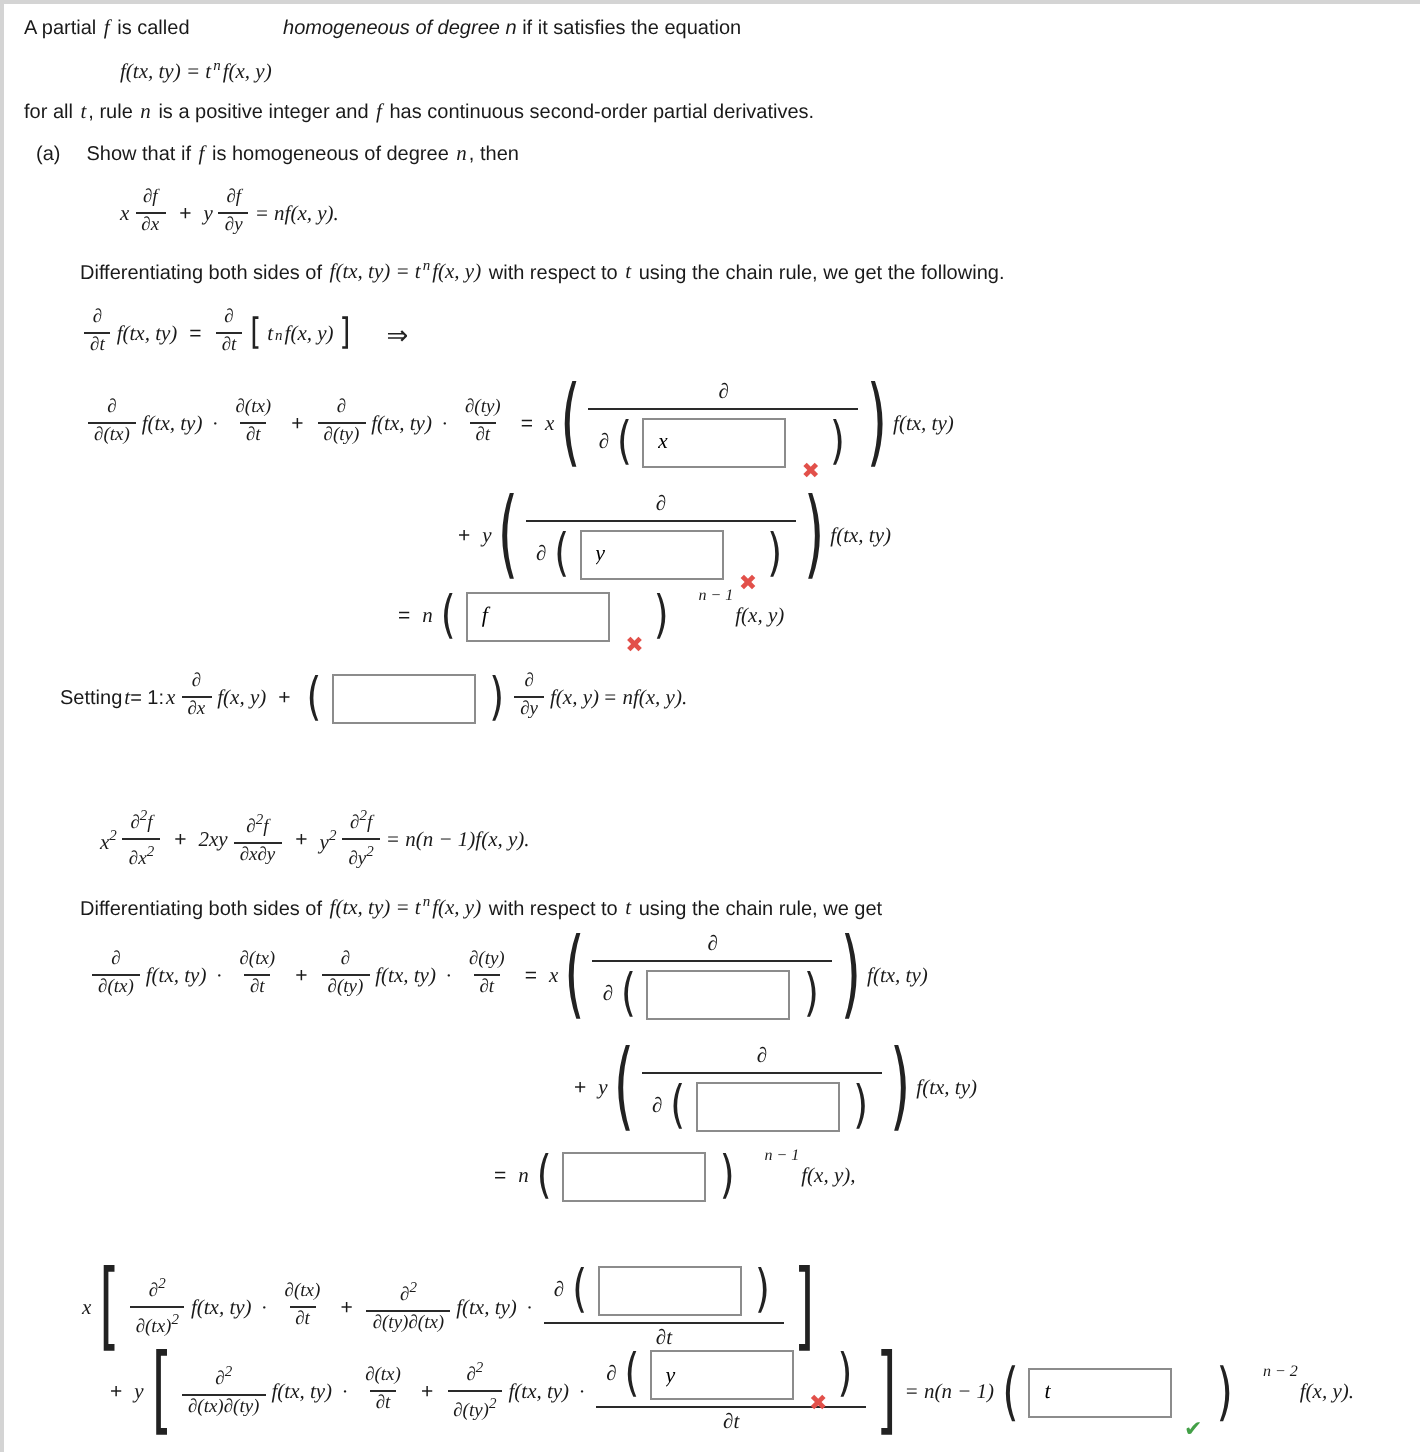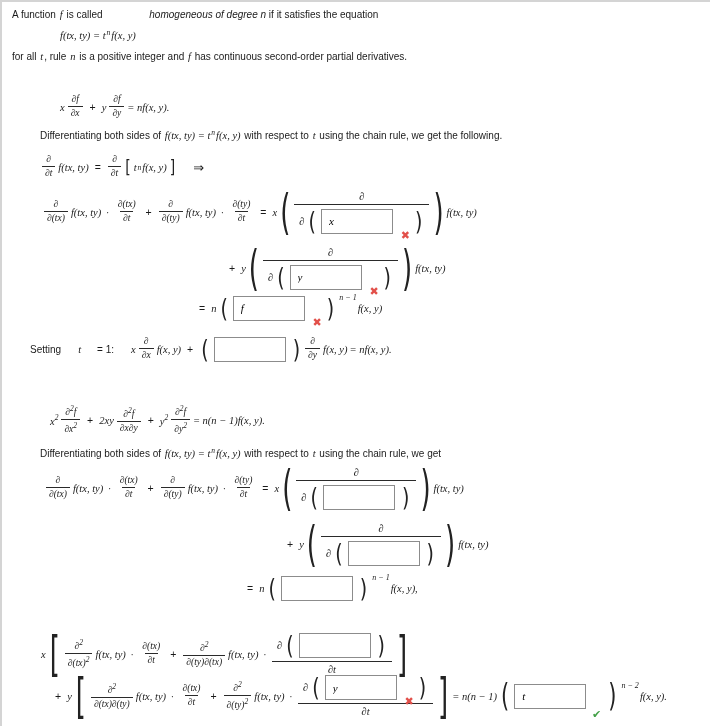--- a/index.html
+++ b/index.html
@@ -5,21 +5,21 @@
   html,body{margin:0;padding:0;background:#fff;}
   body{font-family:"Liberation Sans",sans-serif;font-size:10px;color:#1a1a1a;}
   .page{position:relative;width:710px;height:726px;background:#fff;border-top:2px solid #d4d4d4;border-left:2px solid #d4d4d4;box-sizing:border-box;}
   .trow{position:absolute;white-space:nowrap;font-size:10px;}
   .row{position:absolute;display:flex;align-items:center;white-space:nowrap;}
   .mi{font-family:"Liberation Serif",serif;font-style:italic;font-size:10.5px;margin:0 1px;}
   .iti{font-style:italic;margin-left:44px;}
   .plabel{margin-right:13px;}
   .op{font-size:10.5px;margin:0 5px;font-family:"Liberation Sans",sans-serif;font-style:normal;}
   .dot{margin:0 4px;font-size:10px;}
-  .gapr{margin-right:16px;}
+  .gapr{margin-right:0;}
   .frac{display:inline-flex;flex-direction:column;align-items:center;font-family:"Liberation Serif",serif;font-style:italic;font-size:9.5px;line-height:1.25;margin:0 2px;vertical-align:middle;}
   .fn{display:block;text-align:center;padding:0 3px;}
   .fd{display:block;text-align:center;padding:1px 3px 0;border-top:1px solid #2a2a2a;}
   .bfrac{display:inline-flex;flex-direction:column;align-items:center;margin:0 2px;}
   .bnum{font-family:"Liberation Serif",serif;font-style:italic;font-size:10.5px;padding-bottom:1px;}
   .bden{display:inline-flex;align-items:center;border-top:1px solid #2a2a2a;padding:4px 4px 0;margin-top:1px;}
   .bfrac2{display:inline-flex;flex-direction:column;align-items:center;margin:0 2px;}
   .b2num{display:inline-flex;align-items:center;padding:0 4px 3px;}
   .b2den{border-top:1px solid #2a2a2a;width:100%;text-align:center;font-family:"Liberation Serif",serif;font-style:italic;font-size:10.5px;padding-top:2px;}
   .ans{width:72px;height:25px;border:1px solid #8c8c8c;background:#fff;font-family:"Liberation Serif",serif;font-style:italic;font-size:11px;padding:0 0 0 7px;box-sizing:border-box;outline:none;}
@@ -27,34 +27,35 @@
   .answrap.nm{margin-right:4px;}
   .mark{position:absolute;font-weight:bold;font-size:11px;font-family:"DejaVu Sans",sans-serif;}
   .mark.x{color:#e2504a;right:-17px;bottom:-8px;}
   .mark.v{color:#43a047;right:-15px;bottom:-12px;}
   .tp{font-family:"DejaVu Sans",sans-serif;font-size:26px;transform:scaleY(1.85);display:inline-block;line-height:1;margin:0 2px;color:#222;font-style:normal;}
   .mp{font-family:"DejaVu Sans",sans-serif;font-size:19px;transform:scaleY(1.35);display:inline-block;line-height:1;margin:0 3px;color:#222;font-style:normal;}
   .mp2{font-family:"DejaVu Sans",sans-serif;font-size:21px;transform:scaleY(1.5);display:inline-block;line-height:1;margin:0 3px;color:#222;font-style:normal;}
   .tb{font-family:"DejaVu Sans",sans-serif;font-size:26px;transform:scaleY(1.85);display:inline-block;line-height:1;margin:0 3px;color:#222;font-style:normal;}
   .mb{font-family:"DejaVu Sans",sans-serif;font-size:14px;transform:scaleY(1.3);display:inline-block;line-height:1;margin:0 2px;color:#222;font-style:normal;}
   sup.s2{font-size:7.5px;font-family:"Liberation Serif",serif;font-style:italic;}
-  .supn{font-family:"Liberation Serif",serif;font-style:italic;font-size:8px;position:relative;top:-11px;margin-left:2px;white-space:nowrap;}
+  .supn{font-family:"Liberation Serif",serif;font-style:italic;font-size:8px;position:relative;top:-11px;margin-left:12px;white-space:nowrap;}
   .arrow{font-size:13px;margin-left:16px;font-style:normal;color:#222;}
 </style>
 </head>
 <body>
 
 <div class="page">
 
-  <div class="trow" style="left:10px;top:7px"><span>A function </span><span class="mi">f</span><span> is called </span><span class="iti">homogeneous of degree n</span><span> if it satisfies the equation</span></div>
+  <div class="trow" style="left:10px;top:7px"><span>A partial </span><span class="mi">f</span><span> is called </span><span class="iti">homogeneous of degree n</span><span> if it satisfies the equation</span></div>
 
   <div class="trow" style="left:57px;top:26px"><span class="mi">f(tx, ty) = t</span><sup class="s2">n</sup><span class="mi">f(x, y)</span></div>
 
   <div class="trow" style="left:10px;top:49px"><span>for all </span><span class="mi">t</span><span>, rule </span><span class="mi">n</span><span> is a positive integer and </span><span class="mi">f</span><span> has continuous second-order partial derivatives.</span></div>
 
+  <div class="trow" style="left:16px;top:70px"><span class="plabel">(a)</span><span>Show that if </span><span class="mi">f</span><span> is homogeneous of degree </span><span class="mi">n</span><span>, then</span></div>
 
   <div class="row" style="left:57px;top:86px;height:38px">
     <span class="mi">x</span>
     <span class="frac">
         <span class="fn">∂f</span>
         <span class="fd">∂x</span>
       </span>
     <span class="mi op">+</span>
     <span class="mi">y</span>
     <span class="frac">

